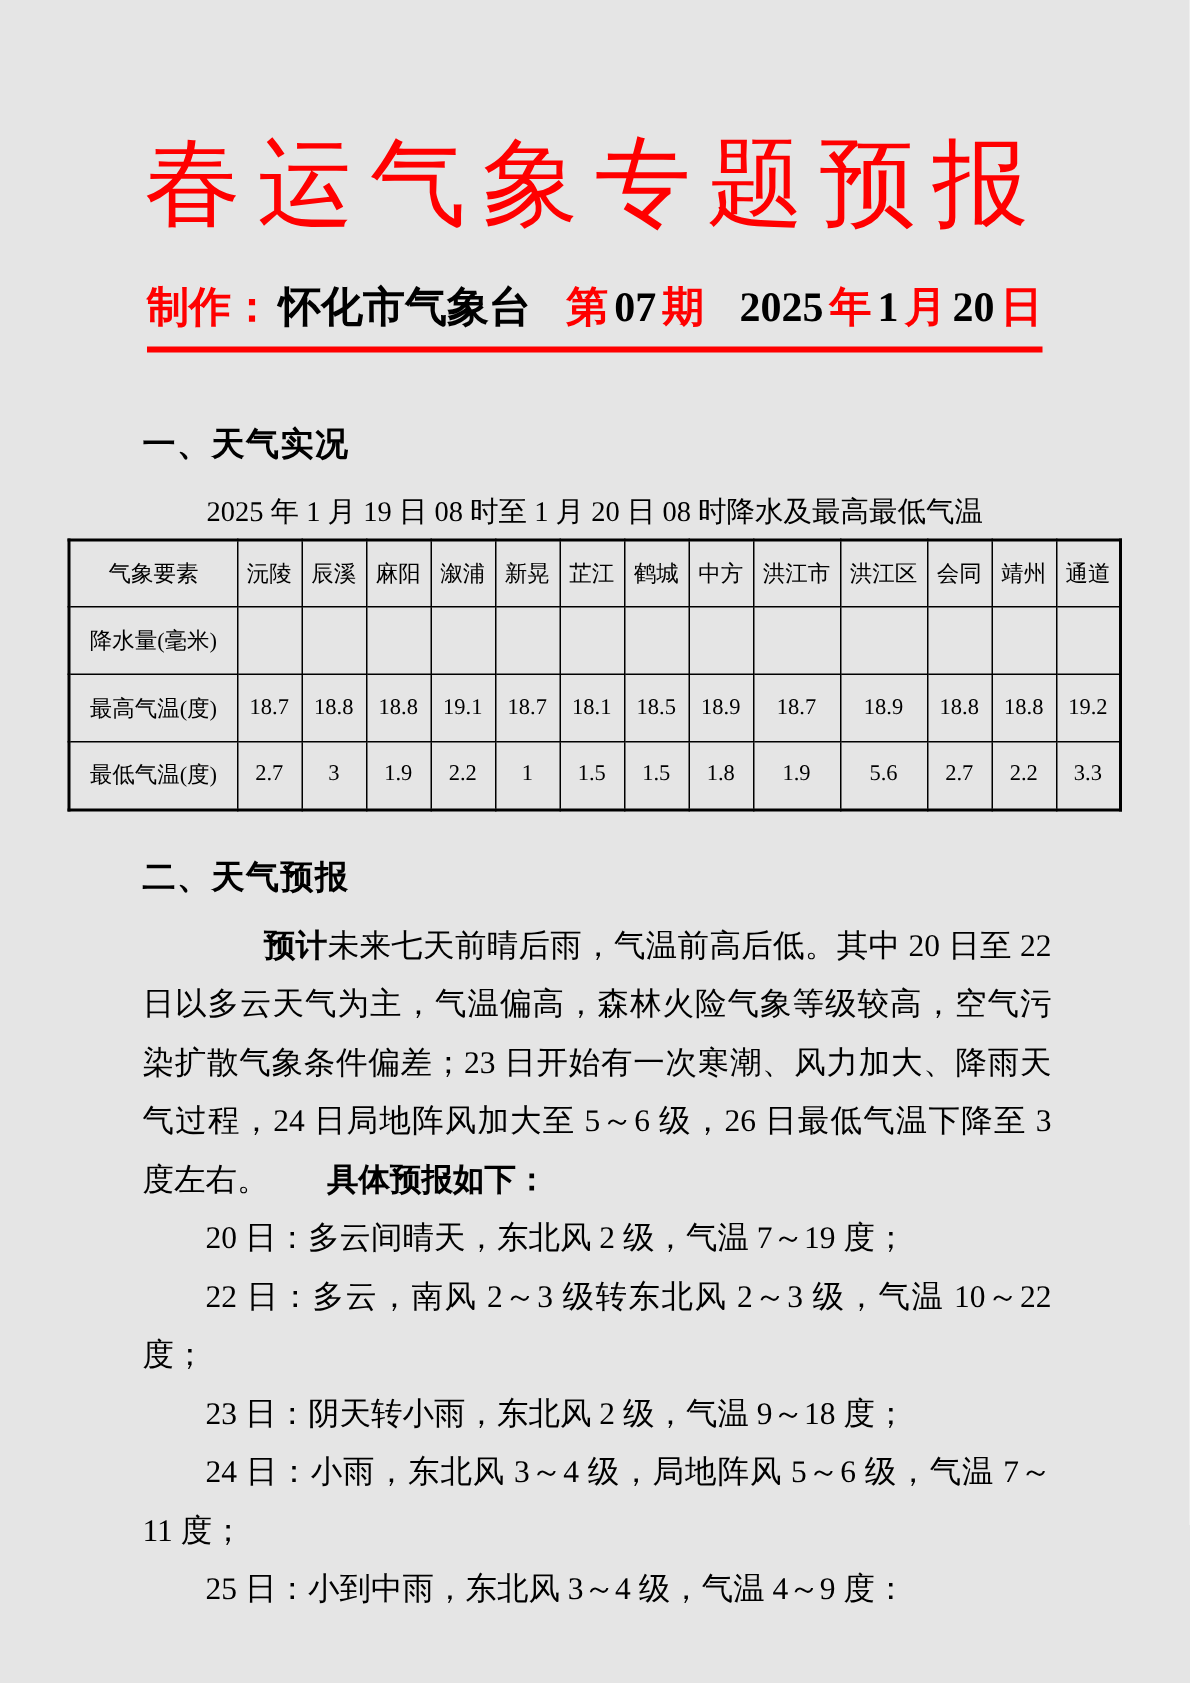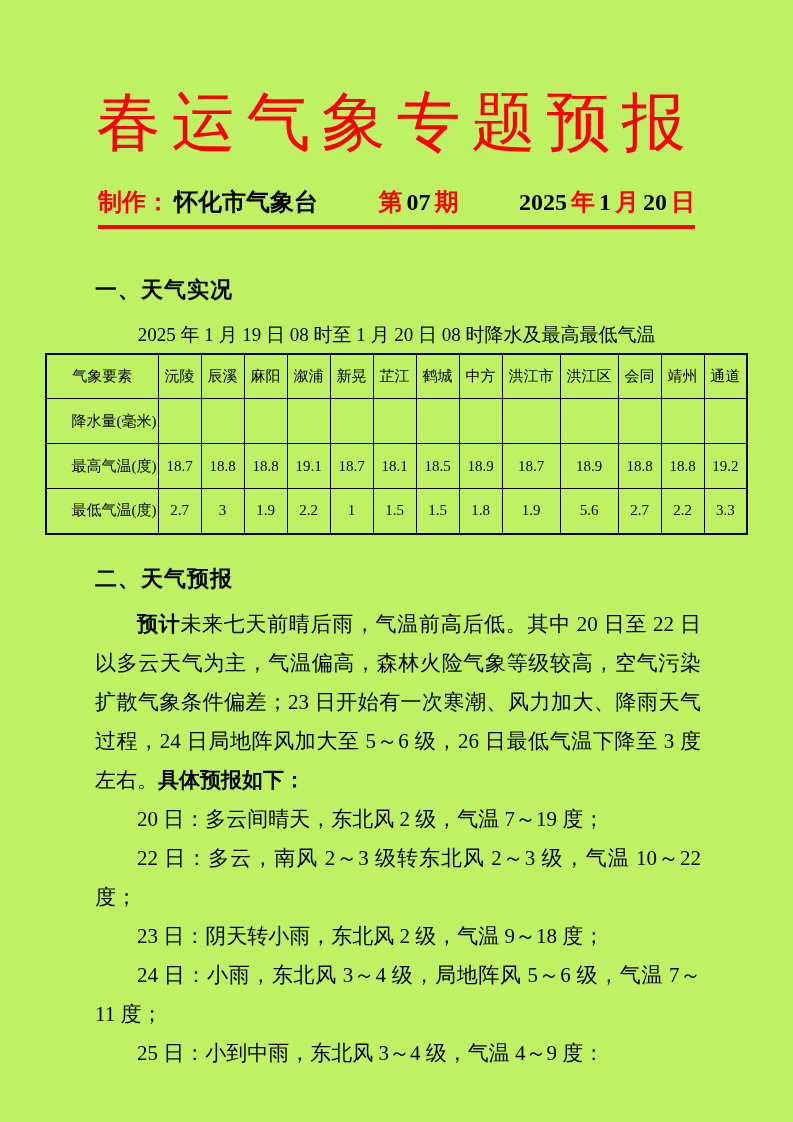--- a/index.html
+++ b/index.html
@@ -4,40 +4,40 @@
 <style>
   * { margin: 0; padding: 0; box-sizing: border-box; }
   html, body { background: #ffffff; }
   body {
     width: 793px; height: 1122px;
     font-family: "Liberation Serif", serif;
     color: #000000;
     position: relative;
     overflow: hidden;
   }
-  .page { width: 793px; height: 1122px; background: #bef264; }
+  .page { width: 793px; height: 1122px; background: #e5e5e5; }
 
   .doc-title {
     padding-top: 86px;
     text-align: center;
     color: #ff0000;
     font-size: 64px;
     font-weight: 500;
     letter-spacing: 11px;
     line-height: 1.15;
     white-space: nowrap;
   }
 
   .meta-line {
     width: 597px;
     margin: 26px auto 0 auto;
     display: flex;
     justify-content: space-between;
     align-items: baseline;
-    font-size: 24px;
+    font-size: 28px;
     font-weight: bold;
     white-space: nowrap;
   }
   .red { color: #ff0000; }
   .meta-line .seg { margin-right: 4px; }
   .meta-line .seg:last-child { margin-right: 0; }
 
   .red-rule {
     width: 597px;
     height: 4px;
@@ -70,34 +70,34 @@
   }
   table.weather th, table.weather td {
     border: 1px solid #000;
     height: 45px;
     text-align: center;
     font-weight: normal;
     padding: 0 1px;
     overflow: hidden;
     white-space: nowrap;
   }
-  table.weather td.row-label { text-align: right; }
+  table.weather td.row-label { text-align: center; }
   col.c-label { width: 112px; }
   col.c-wide  { width: 58px; }
 
   .body-text {
     width: 606px;
     margin: 0 0 0 95px;
     font-size: 21px;
     line-height: 39px;
     text-align: justify;
     text-indent: 2em;
   }
   .body-text.intro { margin-top: 11px; }
-  .body-text b { font-weight: bold; }
+  .body-text b { font-weight: bold; margin-left: 39px; }
 </style>
 </head>
 <body>
 
 <div class="page">
 
   <h1 class="doc-title">春运气象专题预报</h1>
 
   <div class="meta-line">
     <div>

